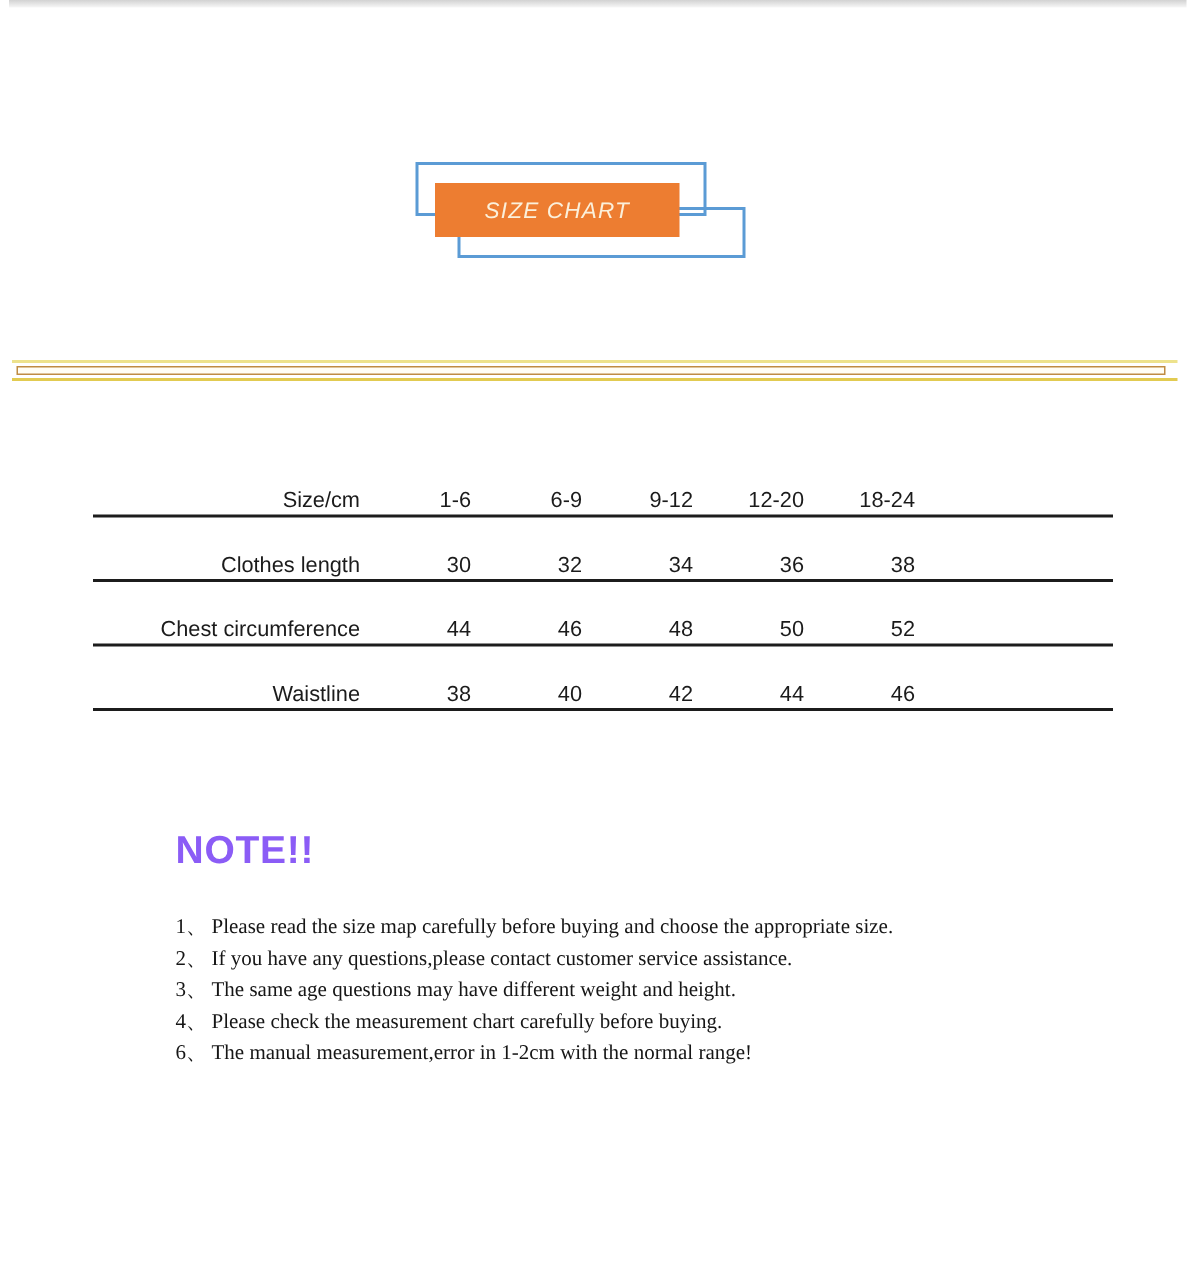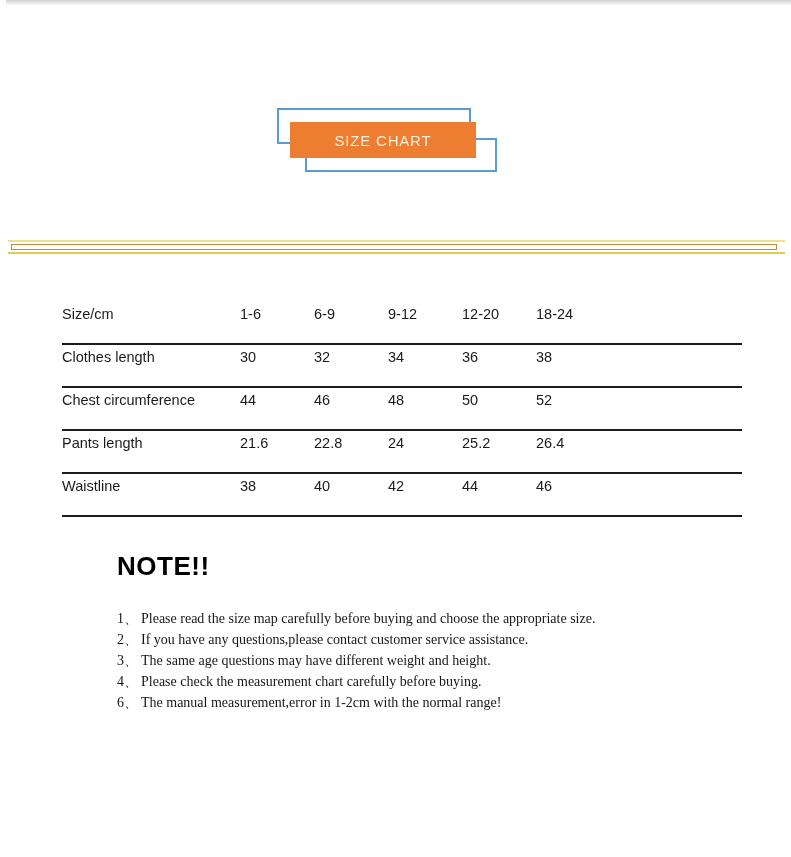--- a/index.html
+++ b/index.html
@@ -18,46 +18,46 @@
   .banner{position:absolute;left:0;top:0;width:791px;height:200px;}
   .outline-back{
     position:absolute;left:277px;top:108px;width:190px;height:32px;
     border:2px solid #5B9BD5;background:transparent;
   }
   .outline-front{
     position:absolute;left:305px;top:138px;width:188px;height:30px;
     border:2px solid #5B9BD5;background:transparent;
   }
   .orange-box{
-    position:absolute;left:290px;top:122px;width:186px;height:36px;
+    position:absolute;left:290px;top:122px;width:163px;height:36px;
     background:#ED7D31;display:flex;align-items:center;justify-content:center;
-    color:#FBF0DB;font-size:15px;letter-spacing:0.8px;
+    color:#FBF0DB;font-size:15px;letter-spacing:0.8px;font-style:italic;
   }
 
   
   .gold-divider{position:absolute;left:8px;top:240px;width:777px;height:15px;}
   .gd-top{position:absolute;left:0;top:0;width:100%;height:2px;background:#EDE28C;}
   .gd-mid{position:absolute;left:3px;right:8px;top:4px;height:4px;border:1px solid #BF8B43;background:#fffdf4;}
   .gd-bottom{position:absolute;left:0;top:12px;width:100%;height:2px;background:#E2CB51;}
 
   
   .size-table{position:absolute;left:62px;top:302px;width:680px;font-size:14.5px;}
   .t-row{
     display:grid;grid-template-columns:178px 74px 74px 74px 74px 74px;
     height:41px;border-bottom:2px solid #1c1c1c;
     align-items:end;
   }
   .t-row > div{
-    text-align:left;padding-bottom:21px;white-space:nowrap;
+    text-align:right;padding-bottom:1px;white-space:nowrap;
   }
 
   
   .note-heading{
     position:absolute;left:117px;top:551px;
-    color:#000000;font-size:26px;font-weight:bold;letter-spacing:0.5px;
+    color:#8b5cf6;font-size:26px;font-weight:bold;letter-spacing:0.5px;
   }
   .note-list{
     position:absolute;left:117px;top:608px;width:560px;
     font-size:14px;line-height:21px;color:#161616;
   }
   .note-item{white-space:nowrap;font-family:Liberation Serif, serif;}
   .note-item .num{display:inline-block;min-width:24px;}
 </style>
 </head>
 <body>
@@ -97,28 +97,20 @@
   </div>
   <div class="t-row">
     <div>Chest circumference</div>
     <div>44</div>
     <div>46</div>
     <div>48</div>
     <div>50</div>
     <div>52</div>
   </div>
   <div class="t-row">
-    <div>Pants length</div>
-    <div>21.6</div>
-    <div>22.8</div>
-    <div>24</div>
-    <div>25.2</div>
-    <div>26.4</div>
-  </div>
-  <div class="t-row">
     <div>Waistline</div>
     <div>38</div>
     <div>40</div>
     <div>42</div>
     <div>44</div>
     <div>46</div>
   </div>
 </div>
 
 <div class="note-heading">NOTE!!</div>

